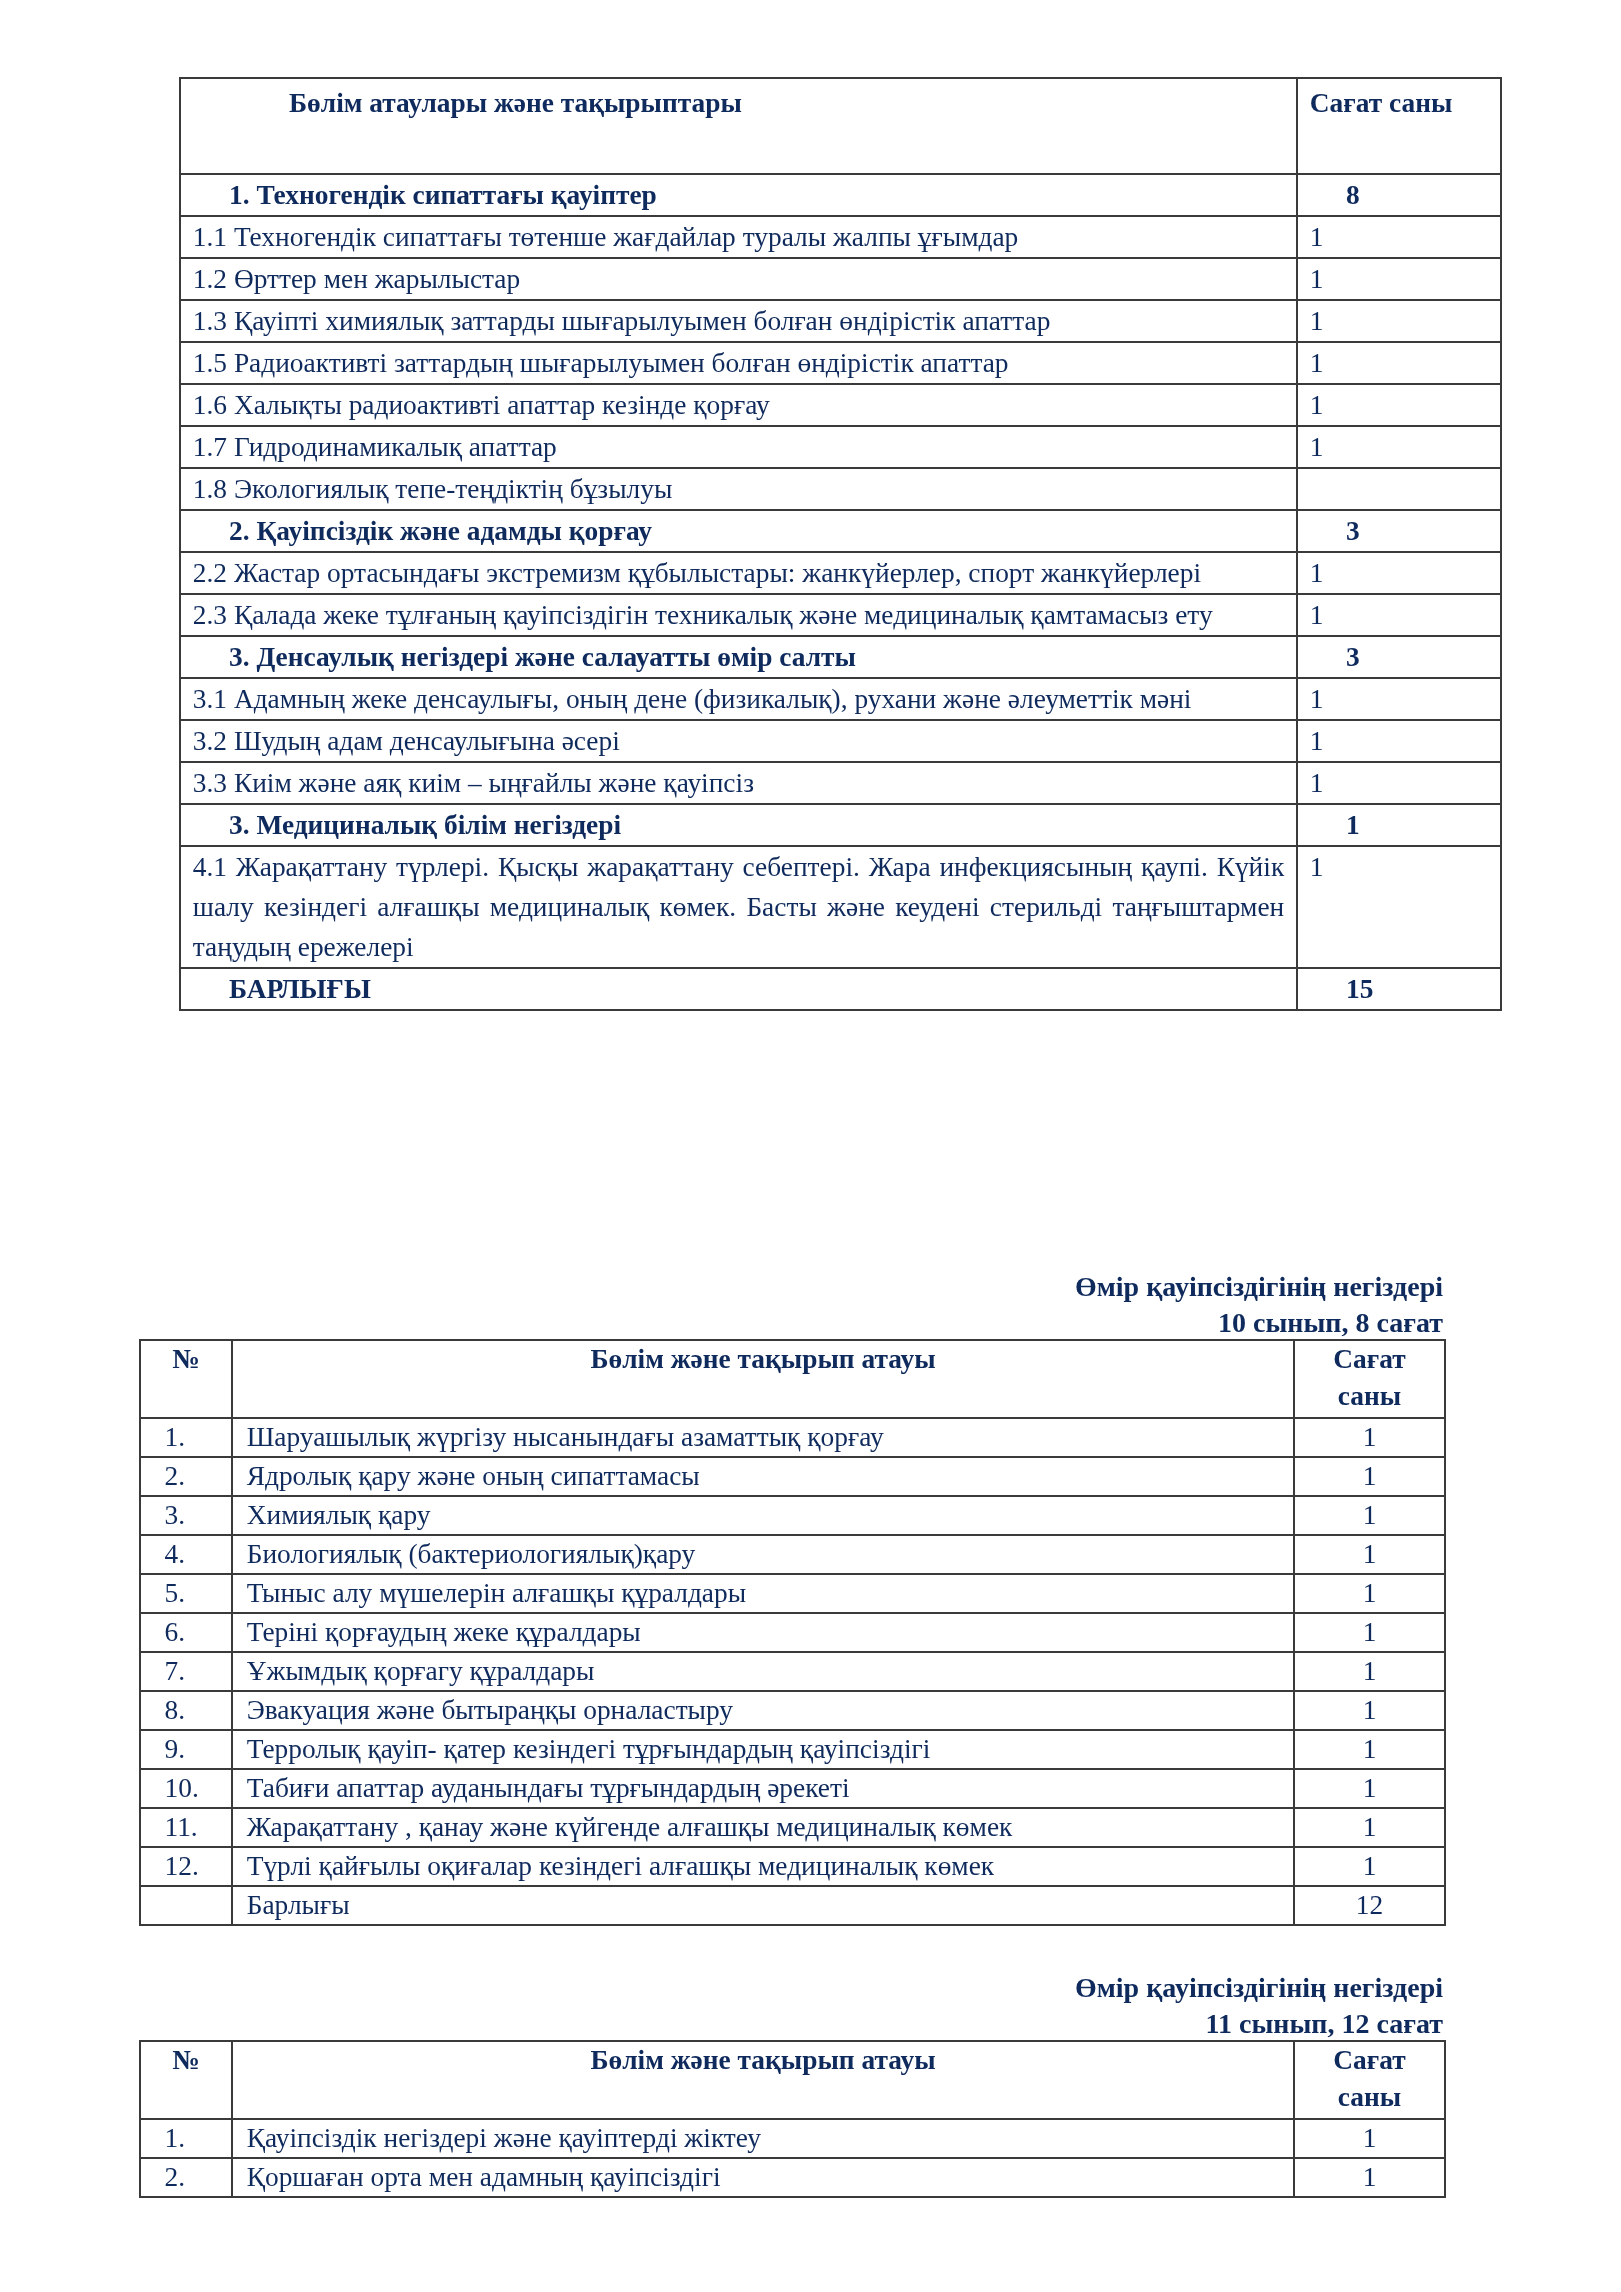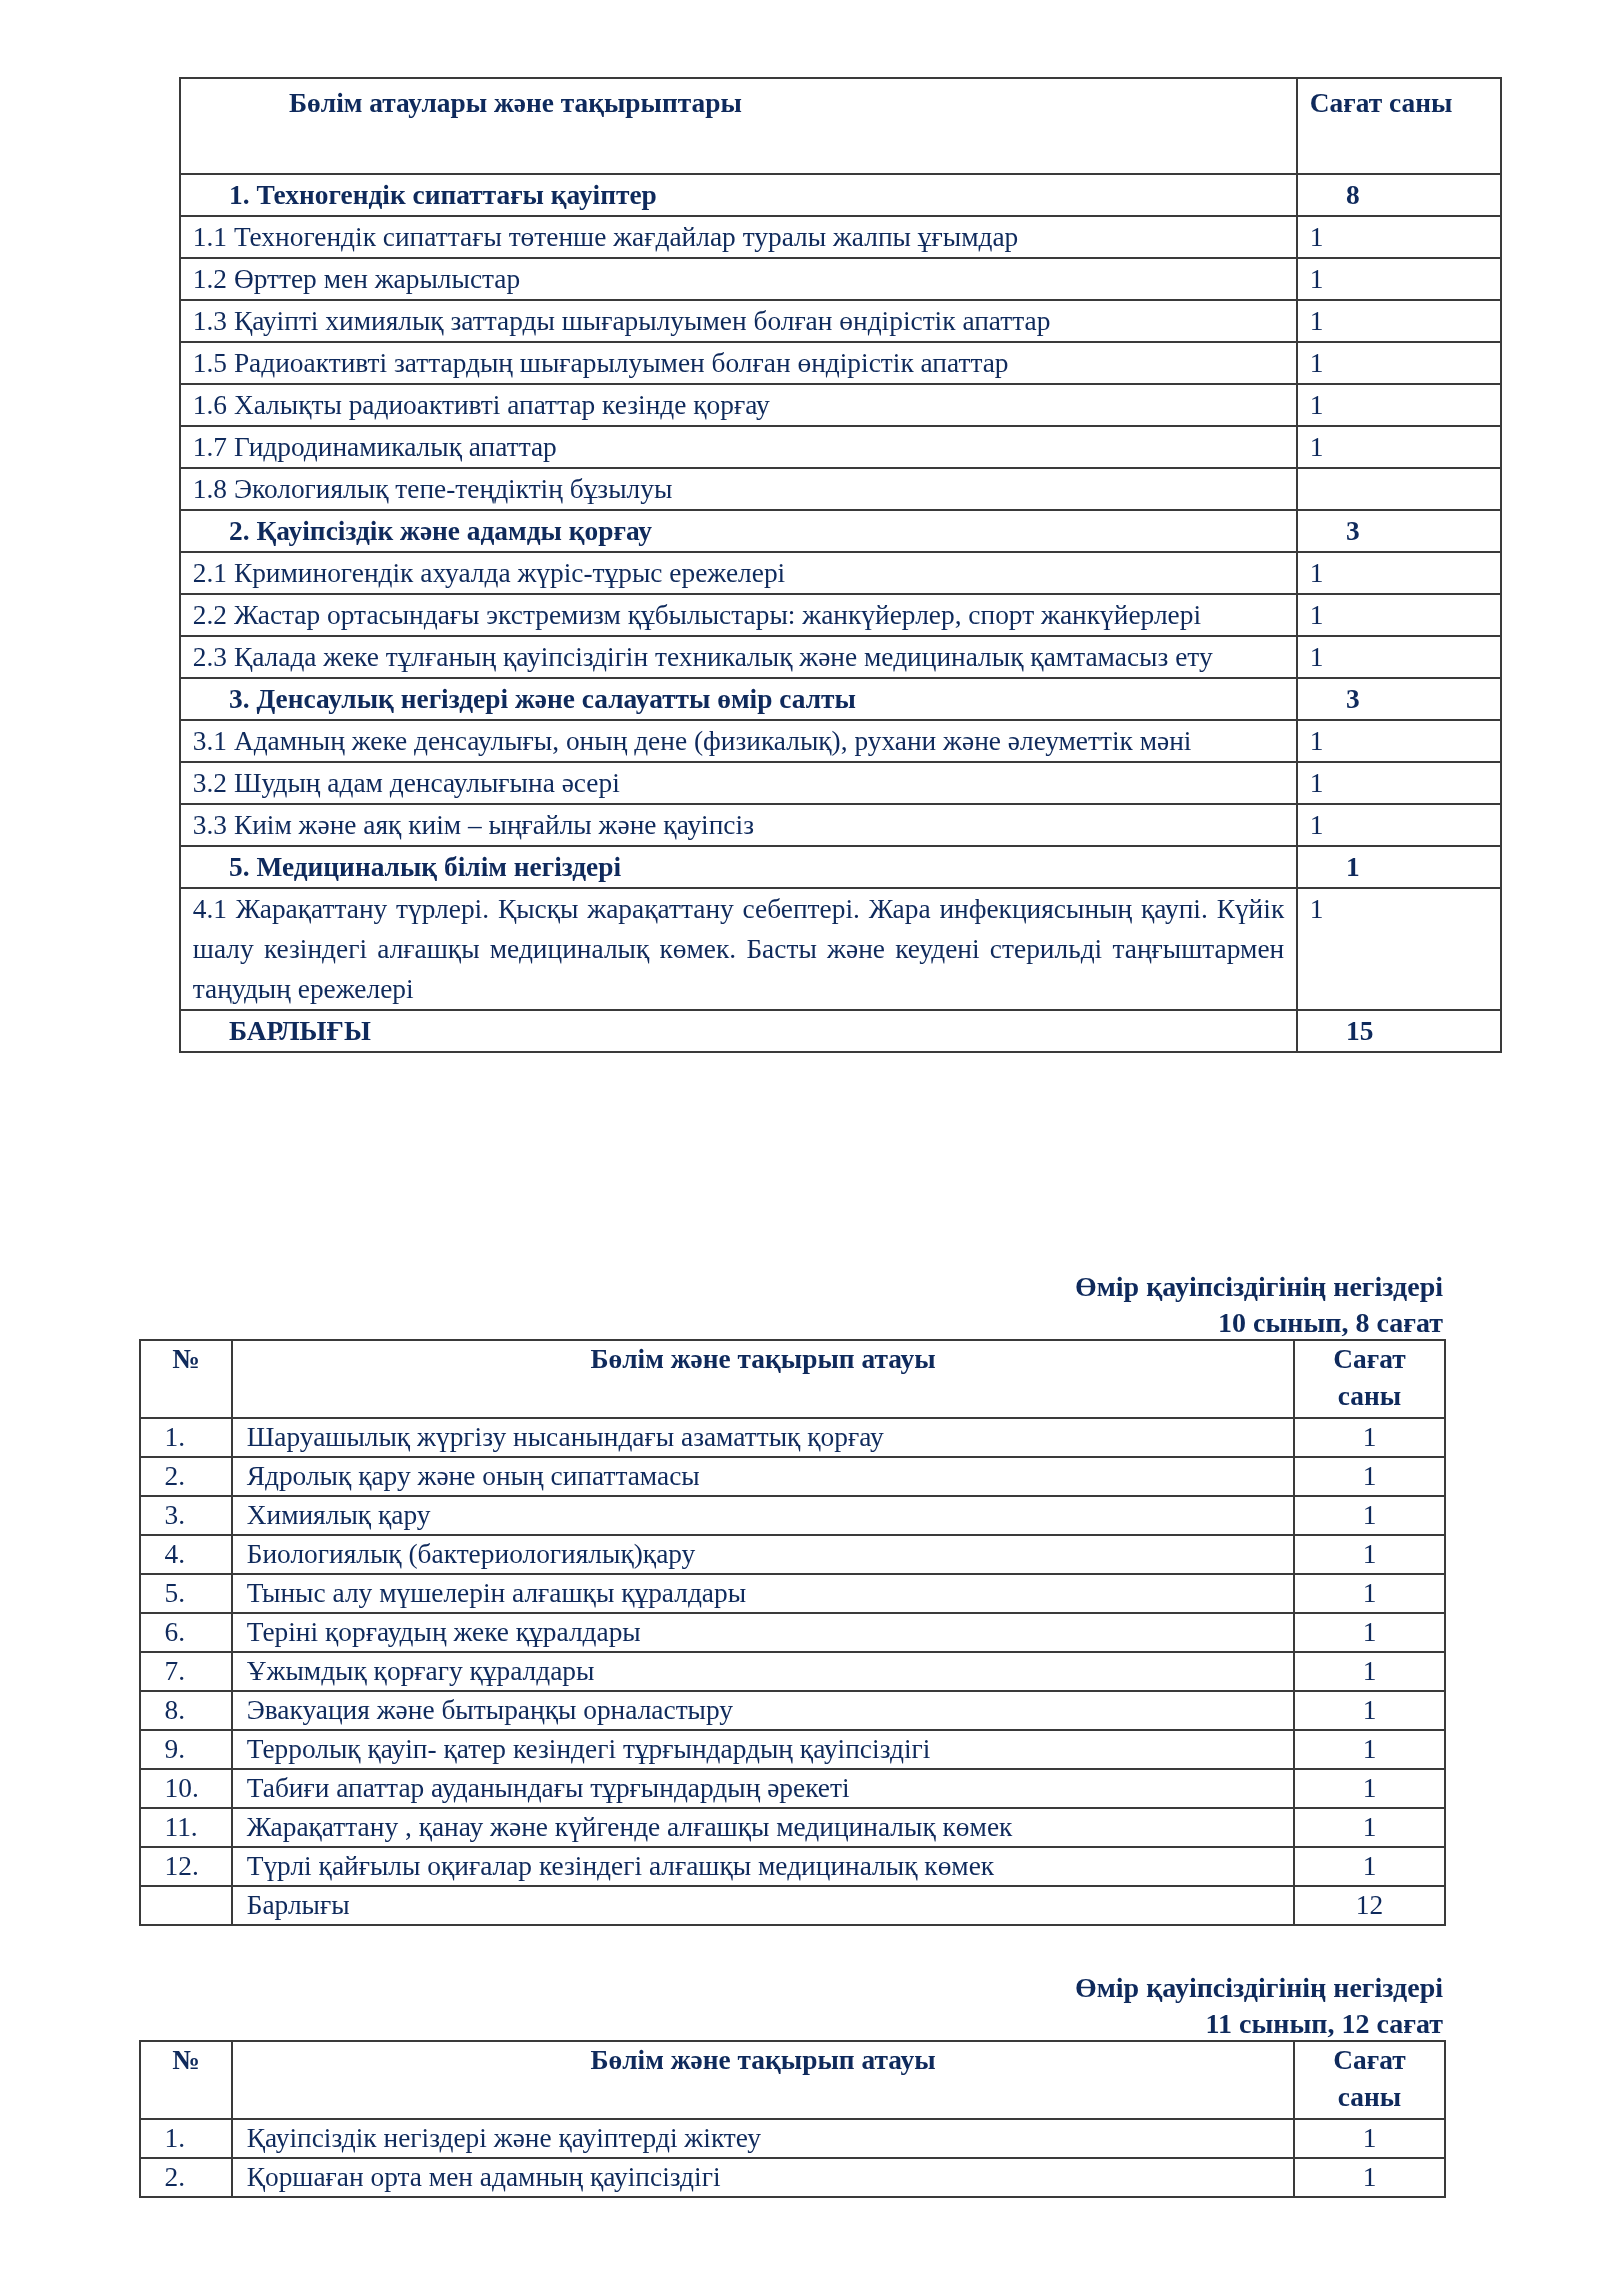--- a/index.html
+++ b/index.html
@@ -81,24 +81,20 @@
       </tr>
       <tr>
         <td class="just">1.8 Экологиялық тепе-теңдіктің бұзылуы</td>
         <td></td>
       </tr>
       <tr>
         <td class="just b">2. Қауіпсіздік және адамды қорғау</td>
         <td class="b">3</td>
       </tr>
       <tr>
-        <td class="just">2.1 Криминогендік ахуалда жүріс-тұрыс ережелері</td>
-        <td>1</td>
-      </tr>
-      <tr>
         <td class="just">2.2 Жастар ортасындағы экстремизм құбылыстары: жанкүйерлер, спорт жанкүйерлері</td>
         <td>1</td>
       </tr>
       <tr>
         <td class="just">2.3 Қалада  жеке тұлғаның қауіпсіздігін техникалық және медициналық қамтамасыз ету</td>
         <td>1</td>
       </tr>
       <tr>
         <td class="just b">3. Денсаулық негіздері және салауатты өмір салты</td>
         <td class="b">3</td>
@@ -109,21 +105,21 @@
       </tr>
       <tr>
         <td class="just">3.2 Шудың адам денсаулығына әсері</td>
         <td>1</td>
       </tr>
       <tr>
         <td class="just">3.3 Киім және аяқ киім – ыңғайлы және қауіпсіз</td>
         <td>1</td>
       </tr>
       <tr>
-        <td class="just b">5. Медициналық білім негіздері</td>
+        <td class="just b">3. Медициналық білім негіздері</td>
         <td class="b">1</td>
       </tr>
       <tr>
         <td class="just">4.1 Жарақаттану түрлері. Қысқы жарақаттану себептері. Жара инфекциясының қаупі. Күйік шалу кезіндегі алғашқы медициналық көмек. Басты және кеудені стерильді таңғыштармен таңудың ережелері</td>
         <td>1</td>
       </tr>
       <tr>
         <td class="just b">БАРЛЫҒЫ</td>
         <td class="b">15</td>
       </tr>

